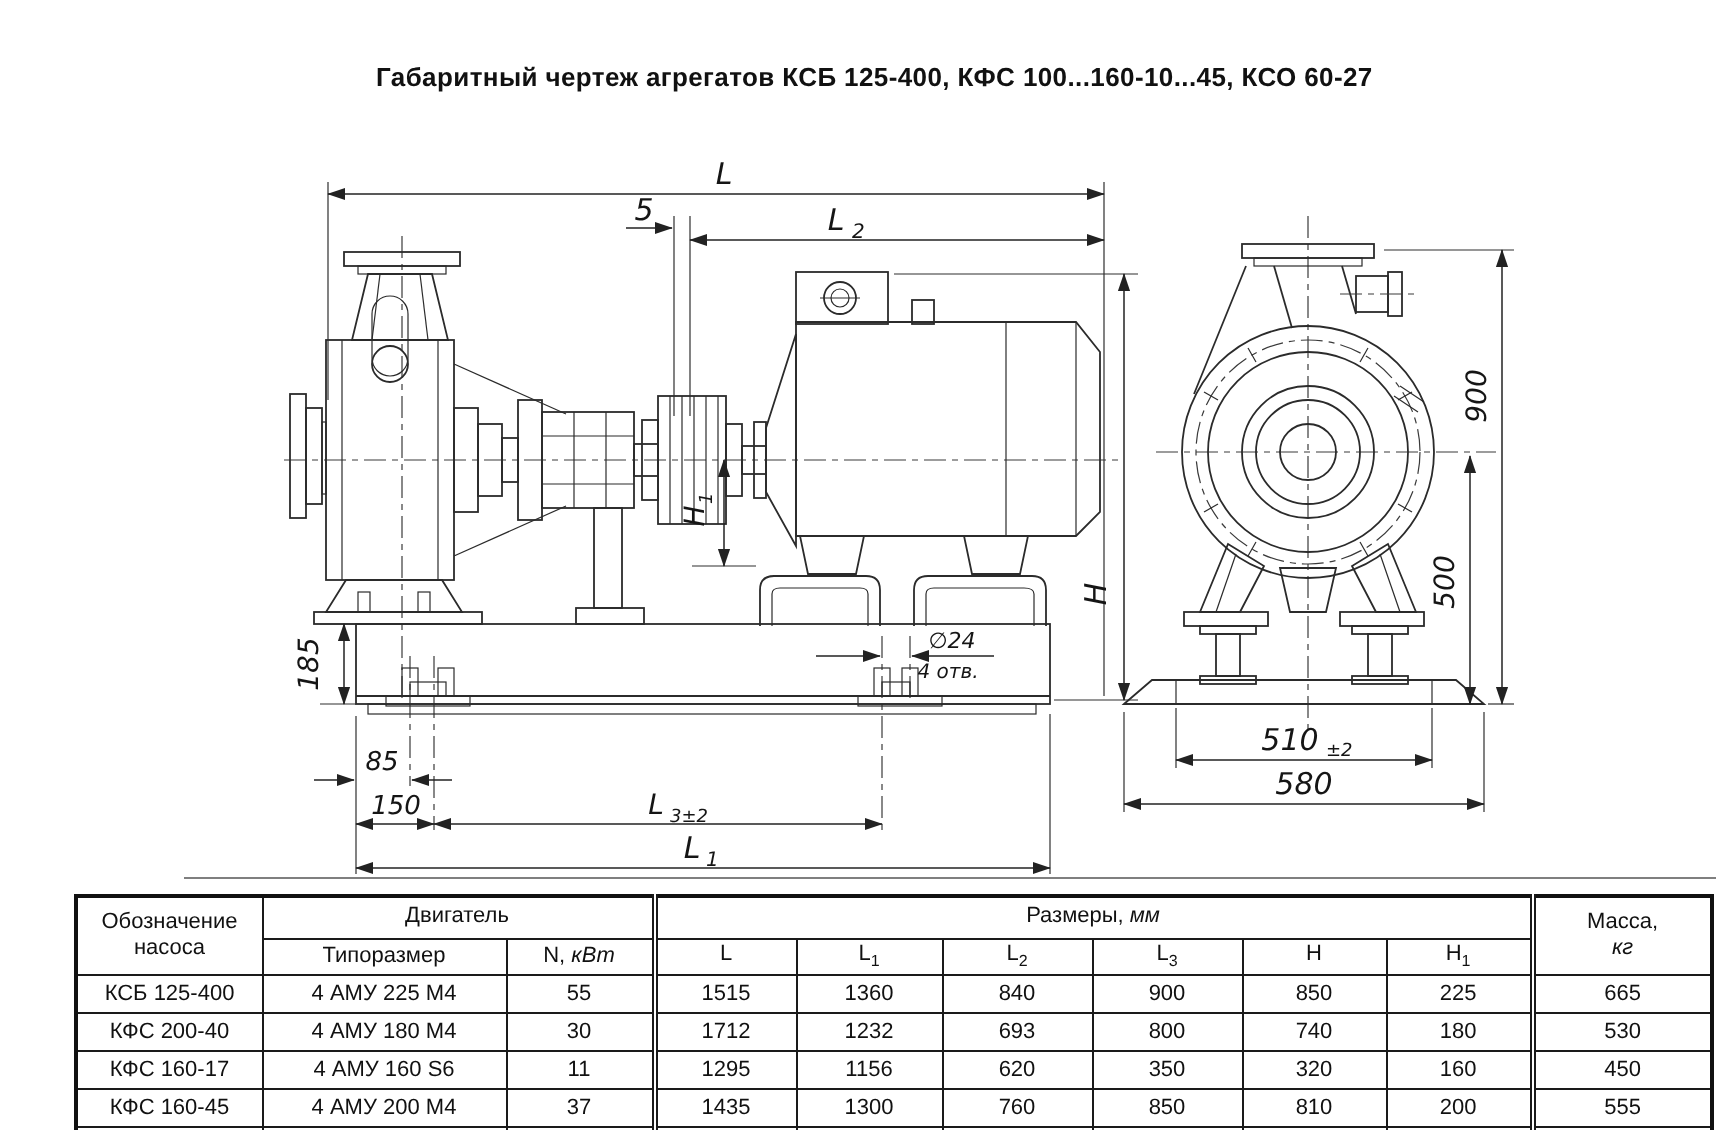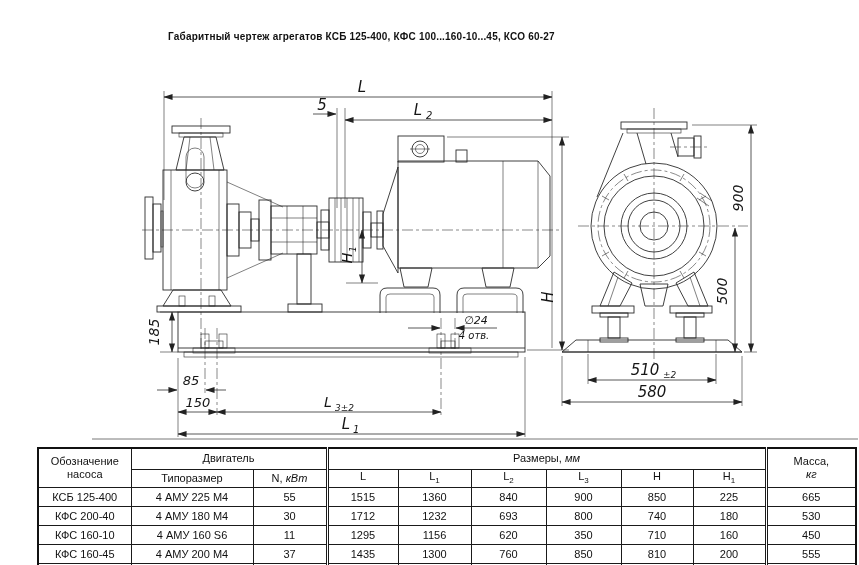--- a/index.html
+++ b/index.html
@@ -1,18 +1,18 @@
 <!DOCTYPE html>
 <html><head>
 <meta charset="utf-8">
 <style>
   html,body{margin:0;padding:0;background:#e8e8e8;}
   .page{position:relative;width:859px;height:565px;background:#ffffff;overflow:hidden;
         font-family:"Liberation Sans",sans-serif;}
-  .title{position:absolute;left:168px;top:31px;font-size:10px;font-weight:bold;color:#111;
+  .title{position:absolute;left:188px;top:31px;font-size:13px;font-weight:bold;color:#111;
          letter-spacing:.2px;white-space:nowrap;}
   svg.drawing{position:absolute;left:0;top:0;}
   
   .ln{stroke:#2b2b2b;stroke-width:.9;fill:none;}
   .thin{stroke:#2b2b2b;stroke-width:.6;fill:none;}
   .cl{stroke:#3a3a3a;stroke-width:.6;fill:none;stroke-dasharray:11 3 3 3;}
   .dim{stroke:#222;stroke-width:.75;fill:none;}
   .ext{stroke:#2e2e2e;stroke-width:.6;fill:none;}
   text.dt{font-family:"DejaVu Sans",sans-serif;font-style:italic;fill:#151515;}
   .s15{font-size:15px;} .s14{font-size:14px;} .s13{font-size:13px;}
@@ -335,28 +335,28 @@
             <td>30</td>
             <td class="dbl">1712</td>
             <td>1232</td>
             <td>693</td>
             <td>800</td>
             <td>740</td>
             <td>180</td>
             <td class="dbl">530</td>
           </tr>
           <tr>
-            <td class="c-name">КФС 160-10</td>
+            <td class="c-name">КФС 160-17</td>
             <td class="c-type">4 АМУ 160 S6</td>
             <td>11</td>
             <td class="dbl">1295</td>
             <td>1156</td>
             <td>620</td>
             <td>350</td>
-            <td>710</td>
+            <td>320</td>
             <td>160</td>
             <td class="dbl">450</td>
           </tr>
           <tr>
             <td class="c-name">КФС 160-45</td>
             <td class="c-type">4 АМУ 200 М4</td>
             <td>37</td>
             <td class="dbl">1435</td>
             <td>1300</td>
             <td>760</td>

